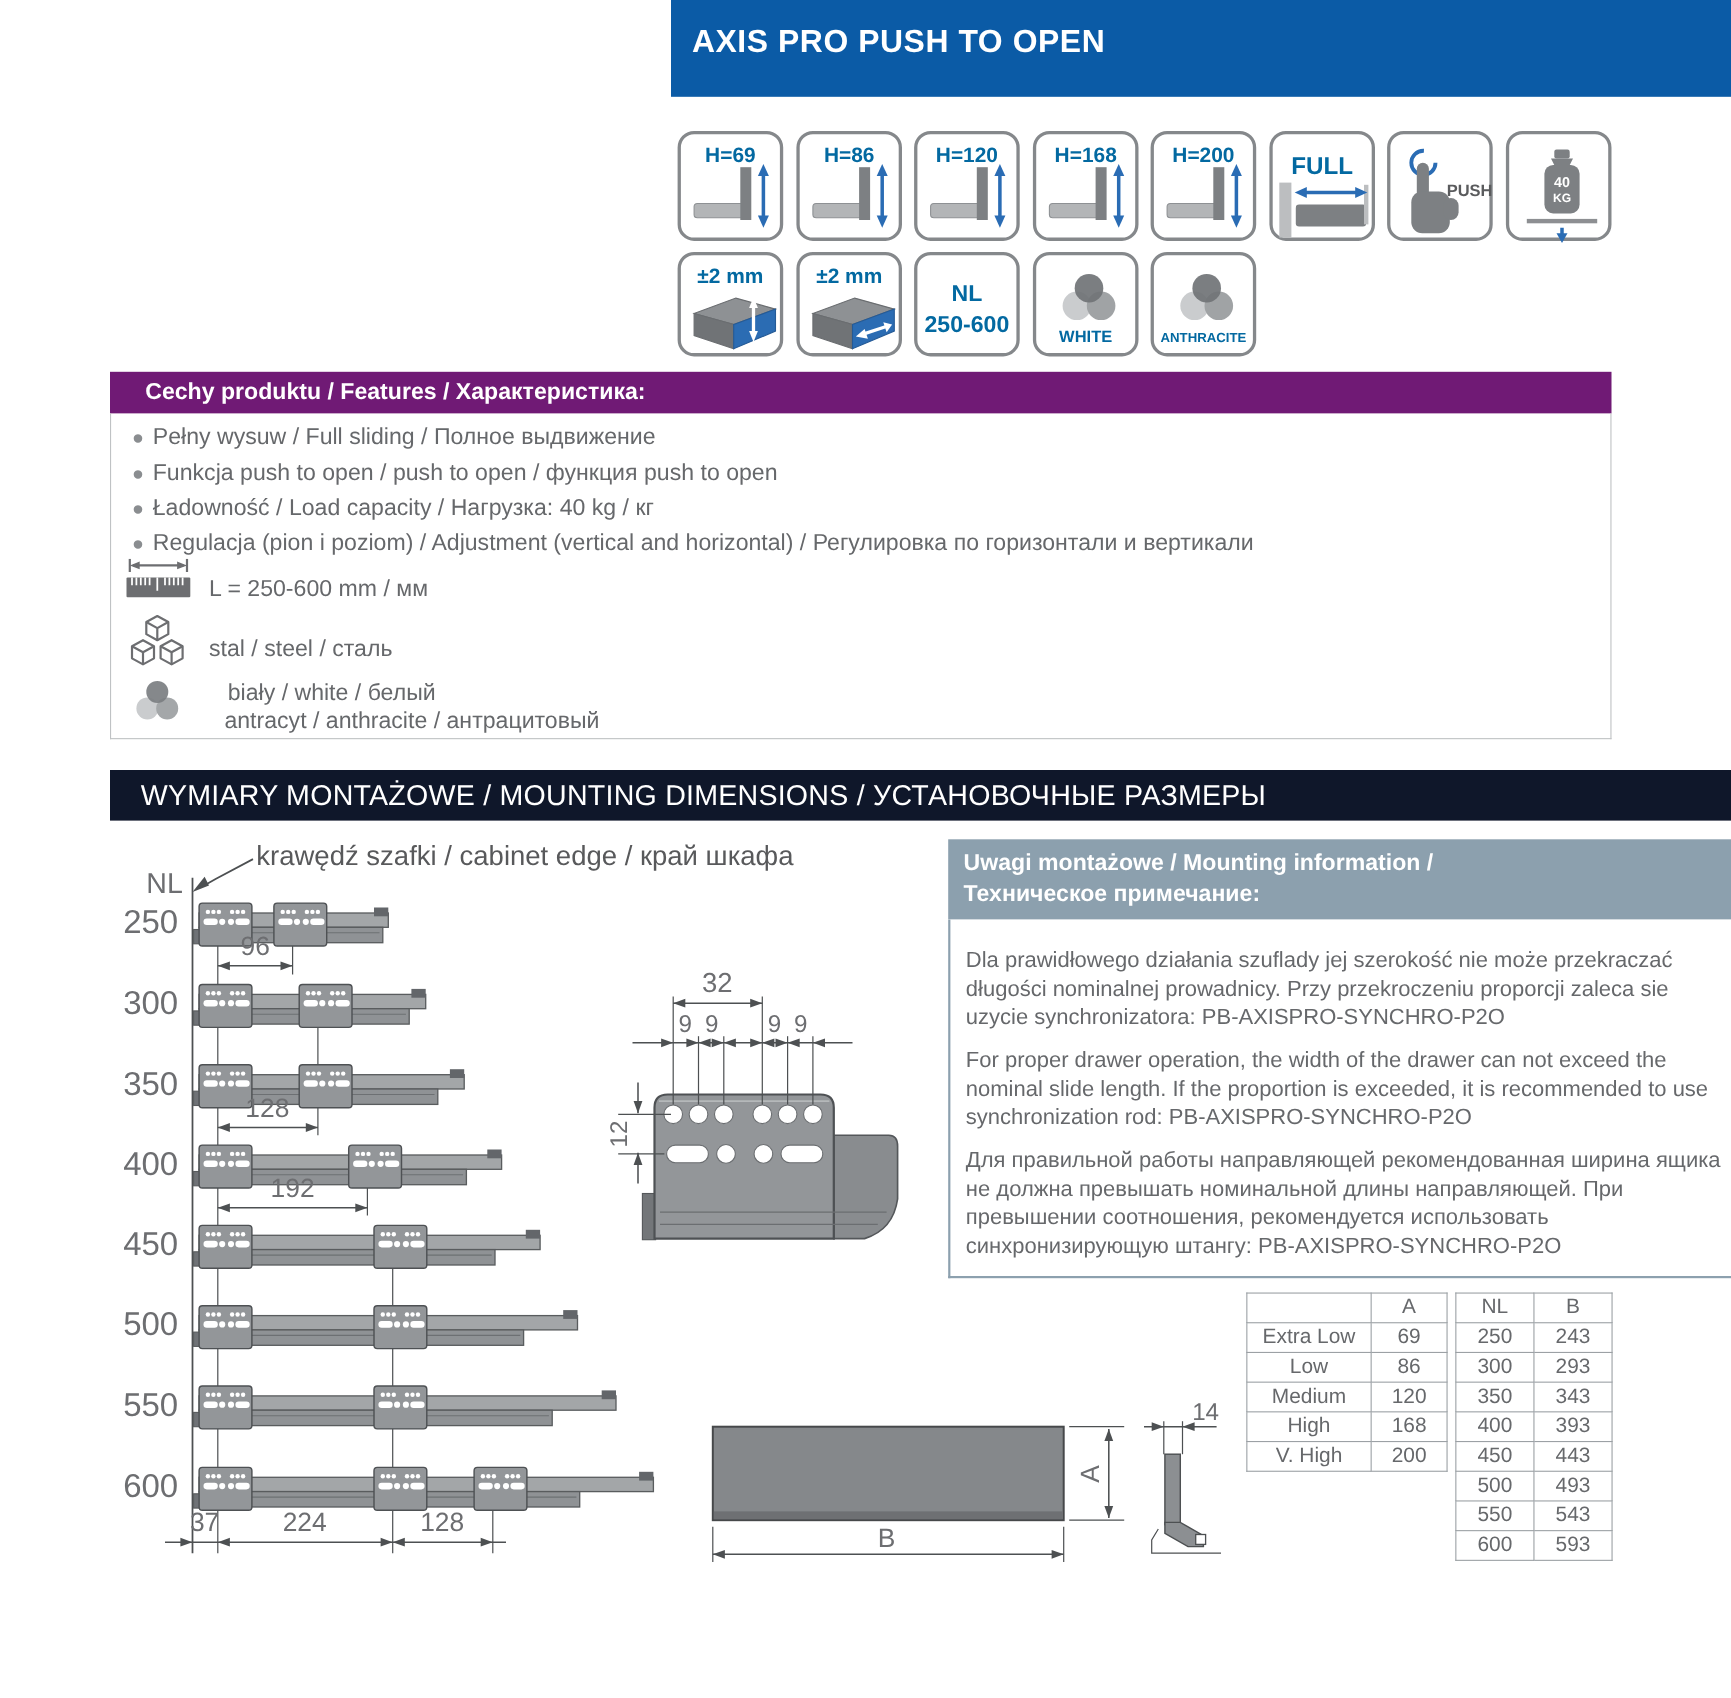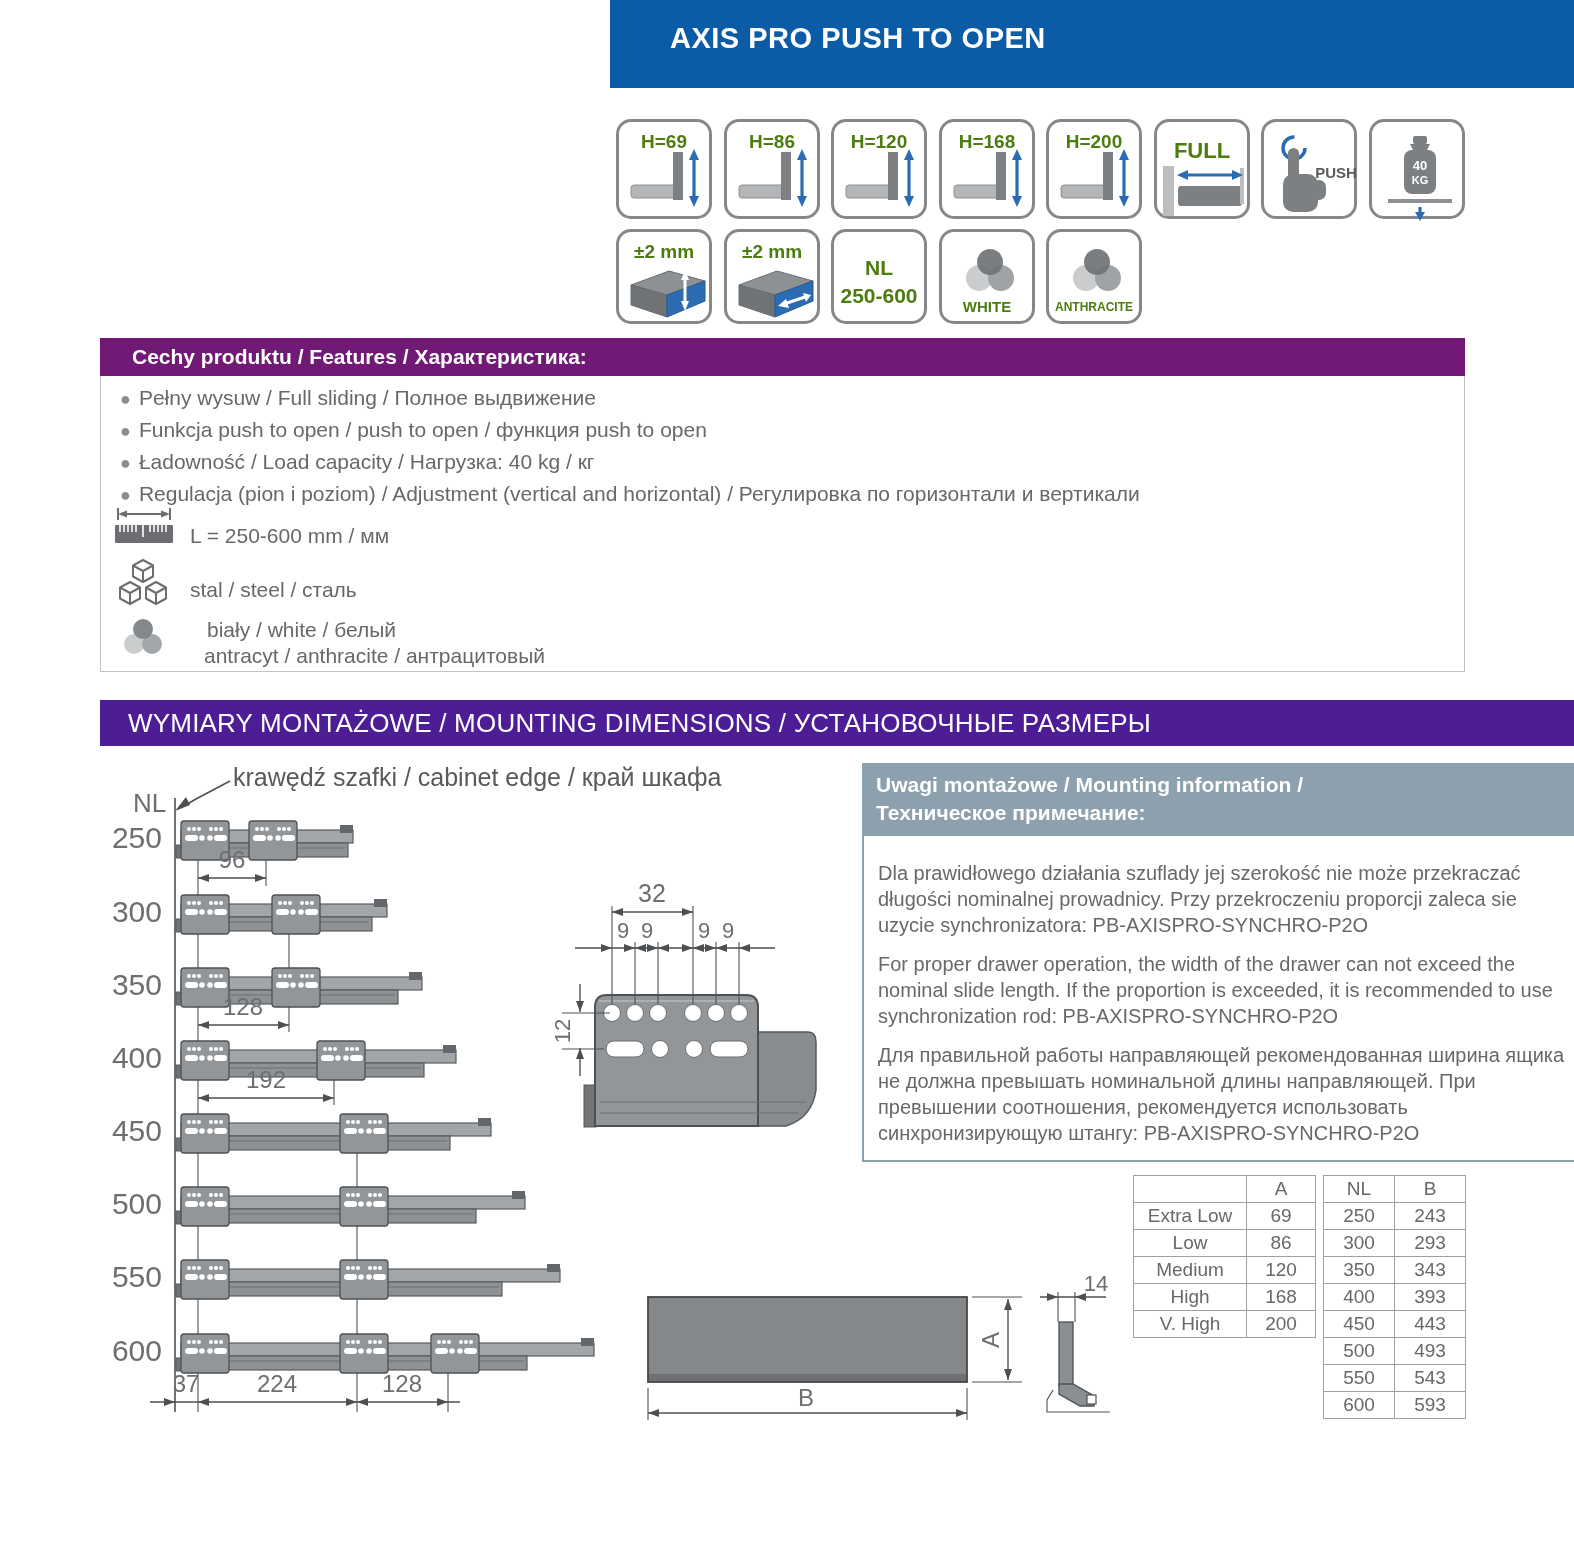--- a/index.html
+++ b/index.html
@@ -1,35 +1,35 @@
 <!DOCTYPE html>
 <html><head>
 <meta charset="utf-8">
 <style>
   html,body{margin:0;padding:0;background:#ffffff;}
   #page{position:relative;width:1574px;height:1544px;background:#fff;overflow:hidden;
         font-family:"Liberation Sans","DejaVu Sans",sans-serif;}
   .abs{position:absolute;}
   
   #banner{left:610px;top:0;width:964px;height:88px;background:#0b5ba6;}
-  #banner .t{color:#fff;font-size:29px;font-weight:bold;letter-spacing:.5px;padding:22px 0 0 60px;}
+  #banner .t{color:#fff;font-size:29px;font-weight:bold;letter-spacing:.5px;padding:22px 0 0 19px;}
   
   .tile{position:absolute;width:96px;box-sizing:border-box;border:3px solid #85888b;border-radius:15px;background:#fff;}
-  .tile .lbl{position:absolute;left:0;right:0;top:9px;text-align:center;font-weight:bold;font-size:19px;color:#4d7c0f;}
+  .tile .lbl{position:absolute;left:0;right:0;top:9px;text-align:center;font-weight:bold;font-size:19px;color:#0369a1;}
   .tile svg{position:absolute;left:0;top:0;}
   
   #feat-head{left:100px;top:338px;width:1365px;height:38px;background:#701a75;color:#fff;
              font-weight:bold;font-size:21px;line-height:38px;padding-left:32px;box-sizing:border-box;}
   #feat-body{left:100px;top:376px;width:1365px;height:296px;background:#fff;
              border:1.5px solid #bfc2c4;border-top:none;box-sizing:border-box;}
   .bullet{position:absolute;left:120px;font-size:21px;color:#66686b;}
   .bullet .dot{color:#8a8d90;margin-right:8px;font-size:18px;}
   .frow{position:absolute;left:190px;font-size:21px;color:#66686b;}
   
-  #sect-bar{left:100px;top:700px;width:1474px;height:46px;background:#4c1d95;color:#fff;
+  #sect-bar{left:100px;top:700px;width:1474px;height:46px;background:#0f172a;color:#fff;
             font-size:26px;line-height:46px;padding-left:28px;box-sizing:border-box;letter-spacing:.2px;}
   
   #mount{left:862px;top:763px;width:728px;box-sizing:border-box;}
   #mount .mh{background:#8ca0ae;color:#fff;font-weight:bold;font-size:21px;line-height:1.35;
              padding:8px 14px;}
   #mount .mb{border:2px solid #8ca0ae;border-top:none;background:#fff;padding:12px 14px 14px 14px;
              font-size:20px;line-height:1.3;color:#66686b;}
   #mount .mb p{margin:12px 0 13px 0;}
   #mount .mb p:last-child{margin-bottom:0;}
   

